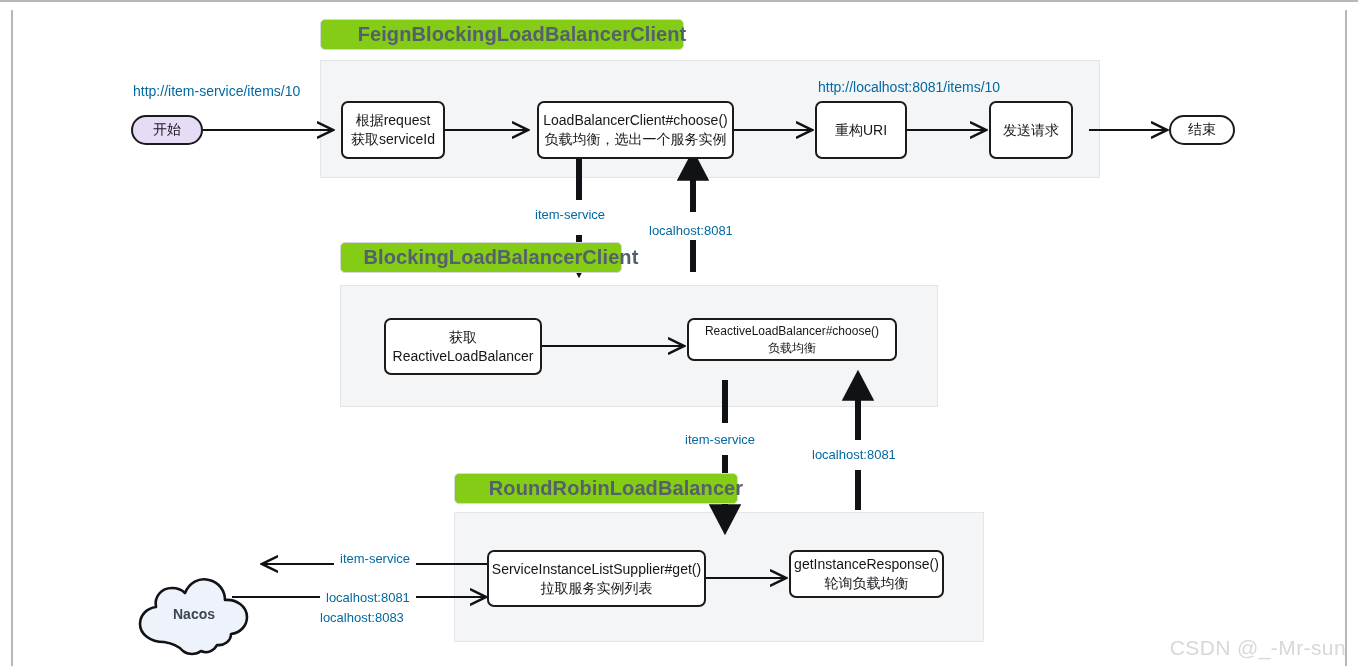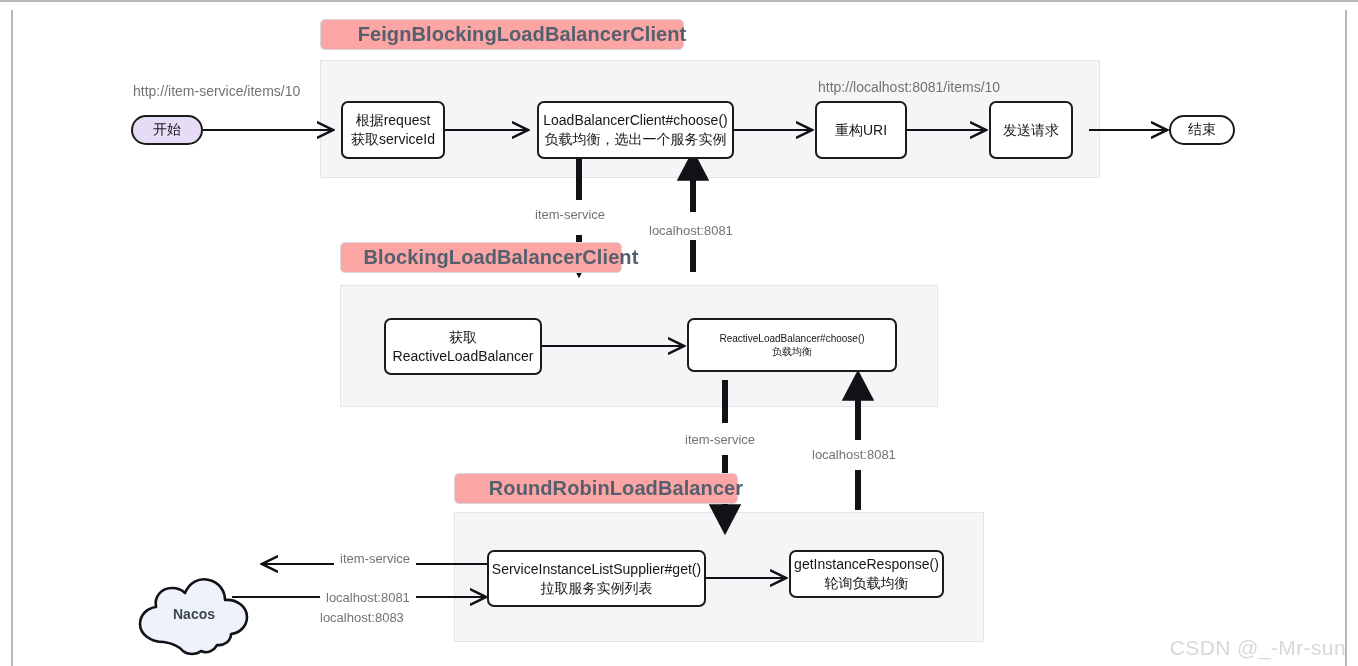--- a/index.html
+++ b/index.html
@@ -43,21 +43,21 @@
   
   .group-panel {
     position: absolute;
     background: #f4f5f7;
     border: 1px solid #e3e5e9;
     box-sizing: border-box;
   }
   
   .group-title {
     position: absolute;
-    background: #fca5a5;
+    background: #84cc16;
     border: 1px solid #d5d8dc;
     border-radius: 5px;
     color: #54606e;
     font-weight: bold;
     letter-spacing: .1px;
     white-space: nowrap;
     box-sizing: border-box;
     display: flex;
     align-items: center;
     justify-content: center;
@@ -93,21 +93,21 @@
     justify-content: center;
     color: #14161a;
     white-space: nowrap;
   }
   .pill.start { background: #e6dcf5; }
   .pill.end { background: #ffffff; }
 
   
   .flabel {
     position: absolute;
-    color: #737373;
+    color: #0369a1;
     white-space: nowrap;
     line-height: 1.3;
   }
 
   
   #nacos-cloud {
     position: absolute;
     left: 130px; top: 572px;
     width: 128px; height: 84px;
   }
@@ -223,21 +223,21 @@
 
   <div class="pill end" style="left:1169px; top:115px; width:66px; height:30px; font-size:14px;">
     <span>结束</span>
   </div>
 
   <div class="pbox" style="left:384px; top:318px; width:158px; height:57px; font-size:14px;">
     <span class="l">获取</span>
     <span class="l">ReactiveLoadBalancer</span>
   </div>
 
-  <div class="pbox" style="left:687px; top:318px; width:210px; height:54px; font-size:10px;">
+  <div class="pbox" style="left:687px; top:318px; width:210px; height:43px; font-size:12px;">
     <span class="l">ReactiveLoadBalancer#choose()</span>
     <span class="l">负载均衡</span>
   </div>
 
   <div class="pbox" style="left:487px; top:550px; width:219px; height:57px; font-size:14px;">
     <span class="l">ServiceInstanceListSupplier#get()</span>
     <span class="l">拉取服务实例列表</span>
   </div>
 
   <div class="pbox" style="left:789px; top:550px; width:155px; height:48px; font-size:14px;">

